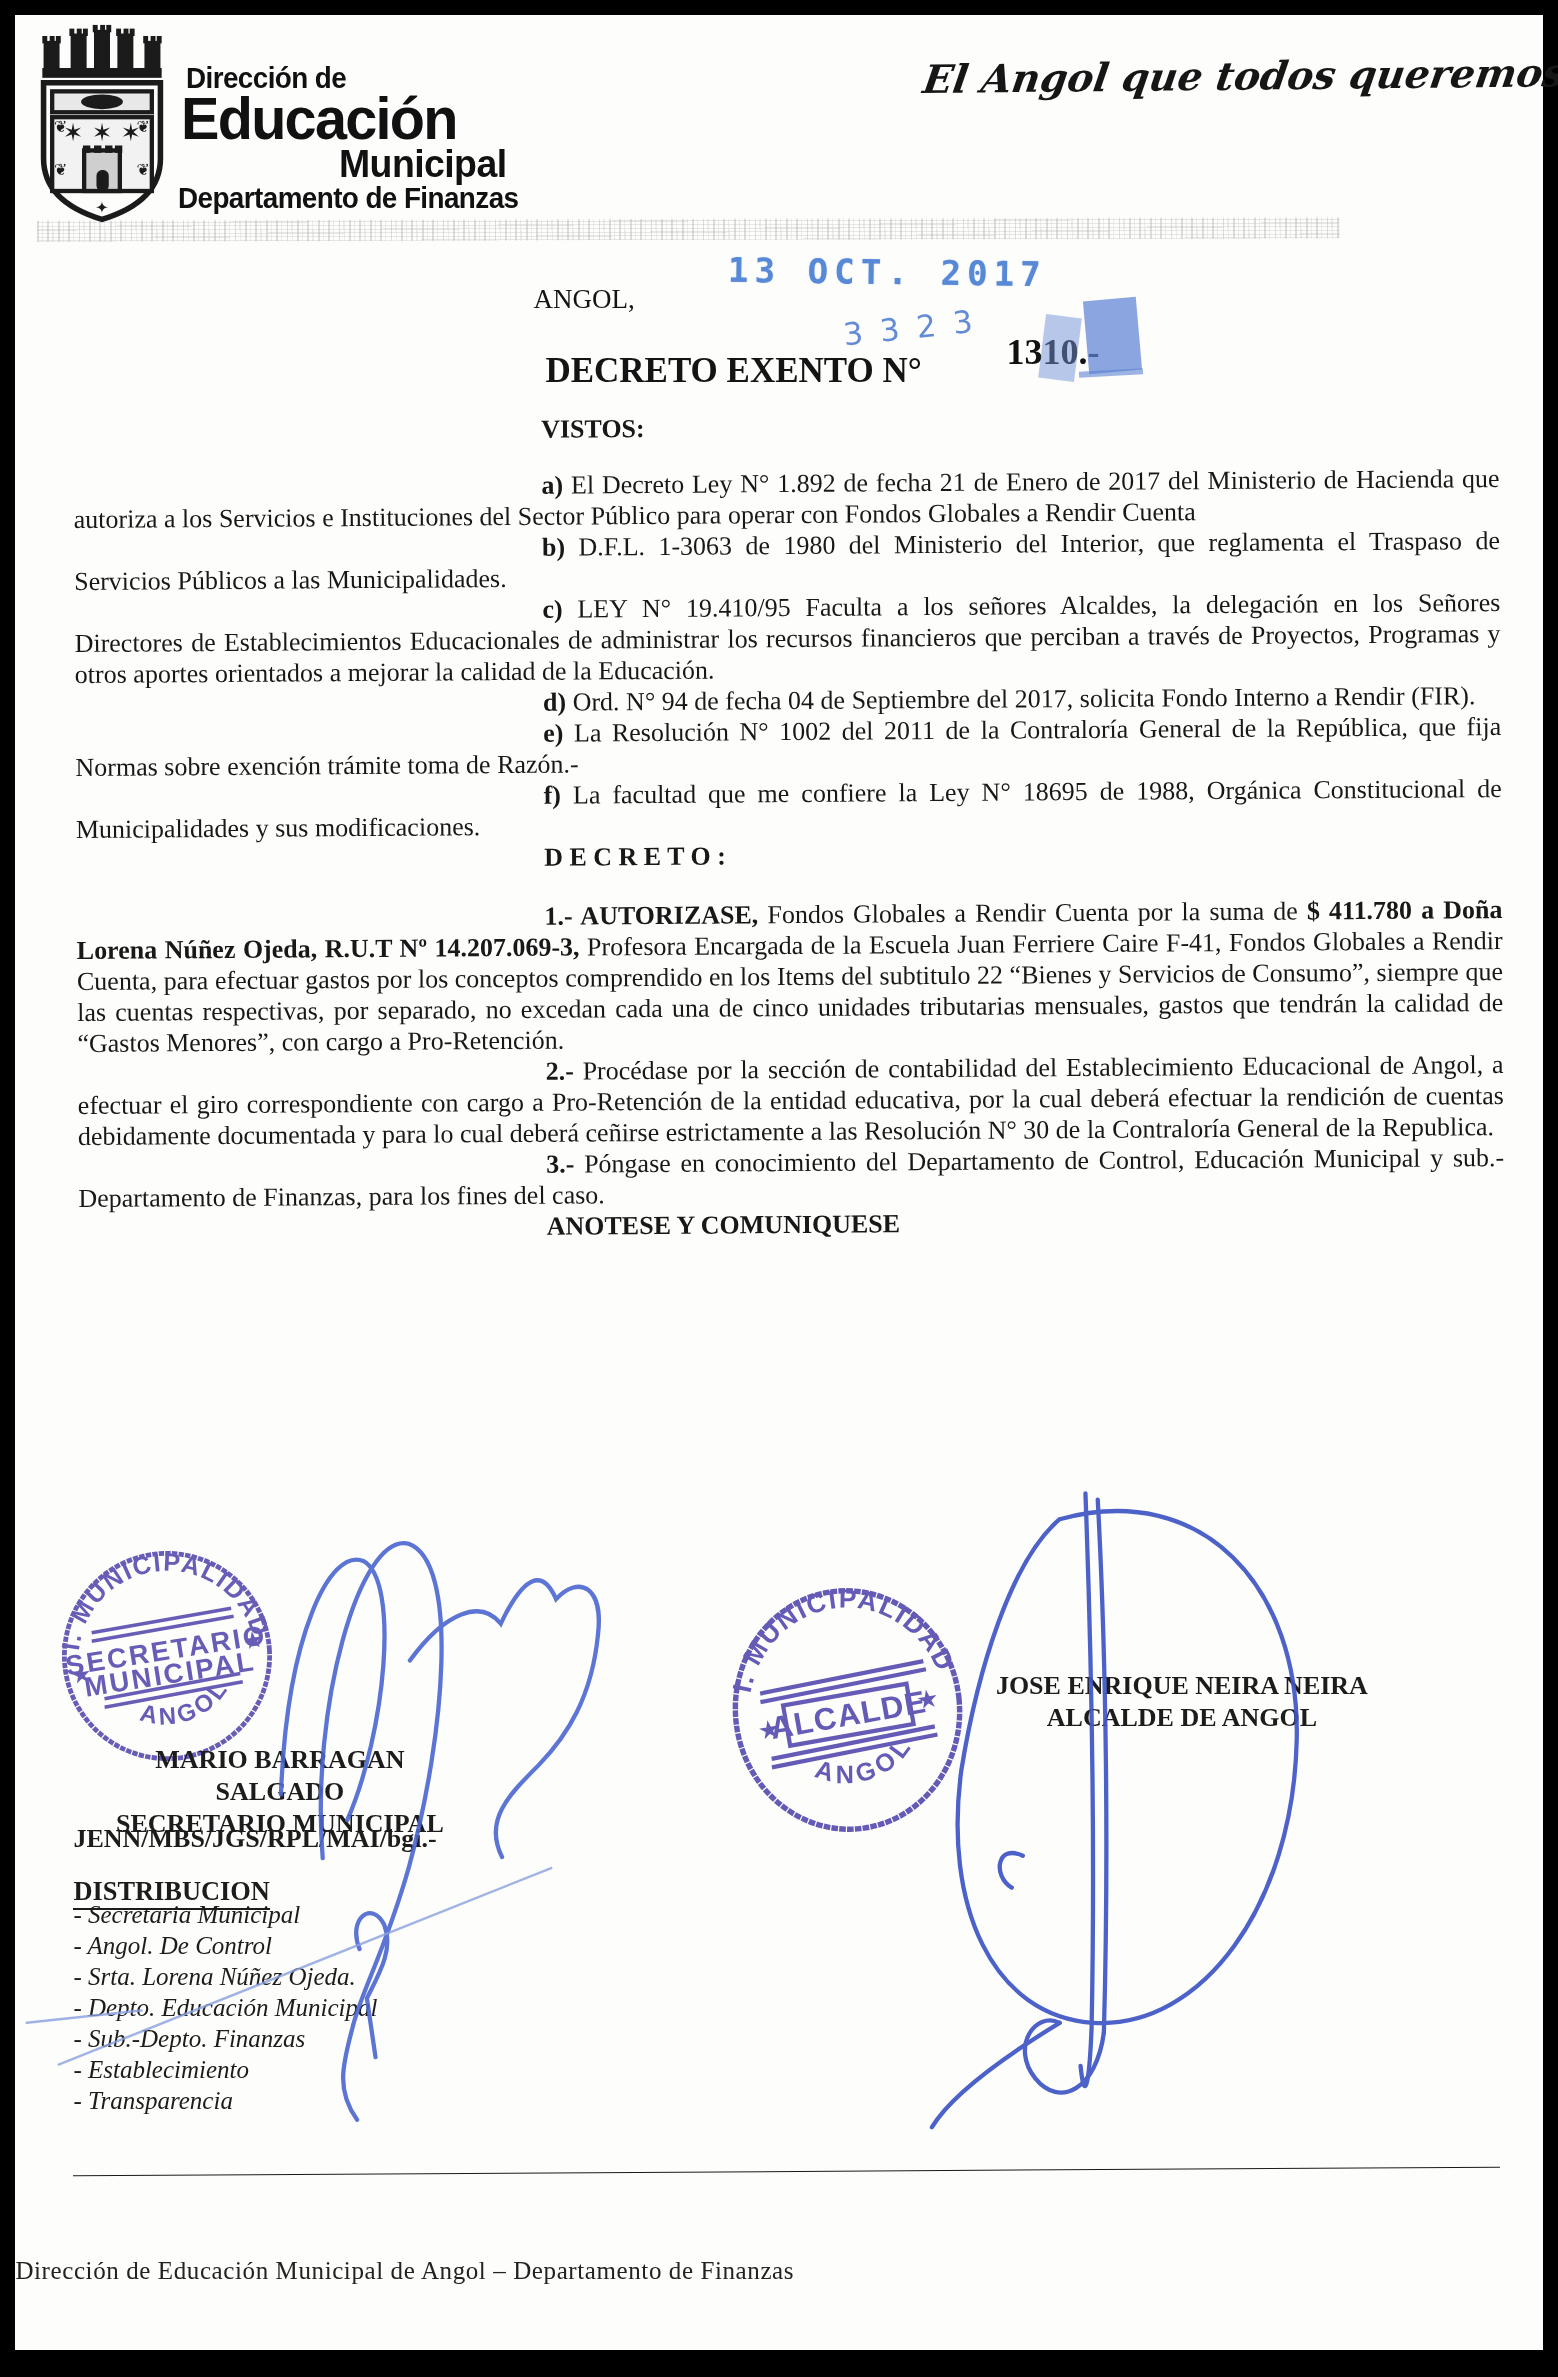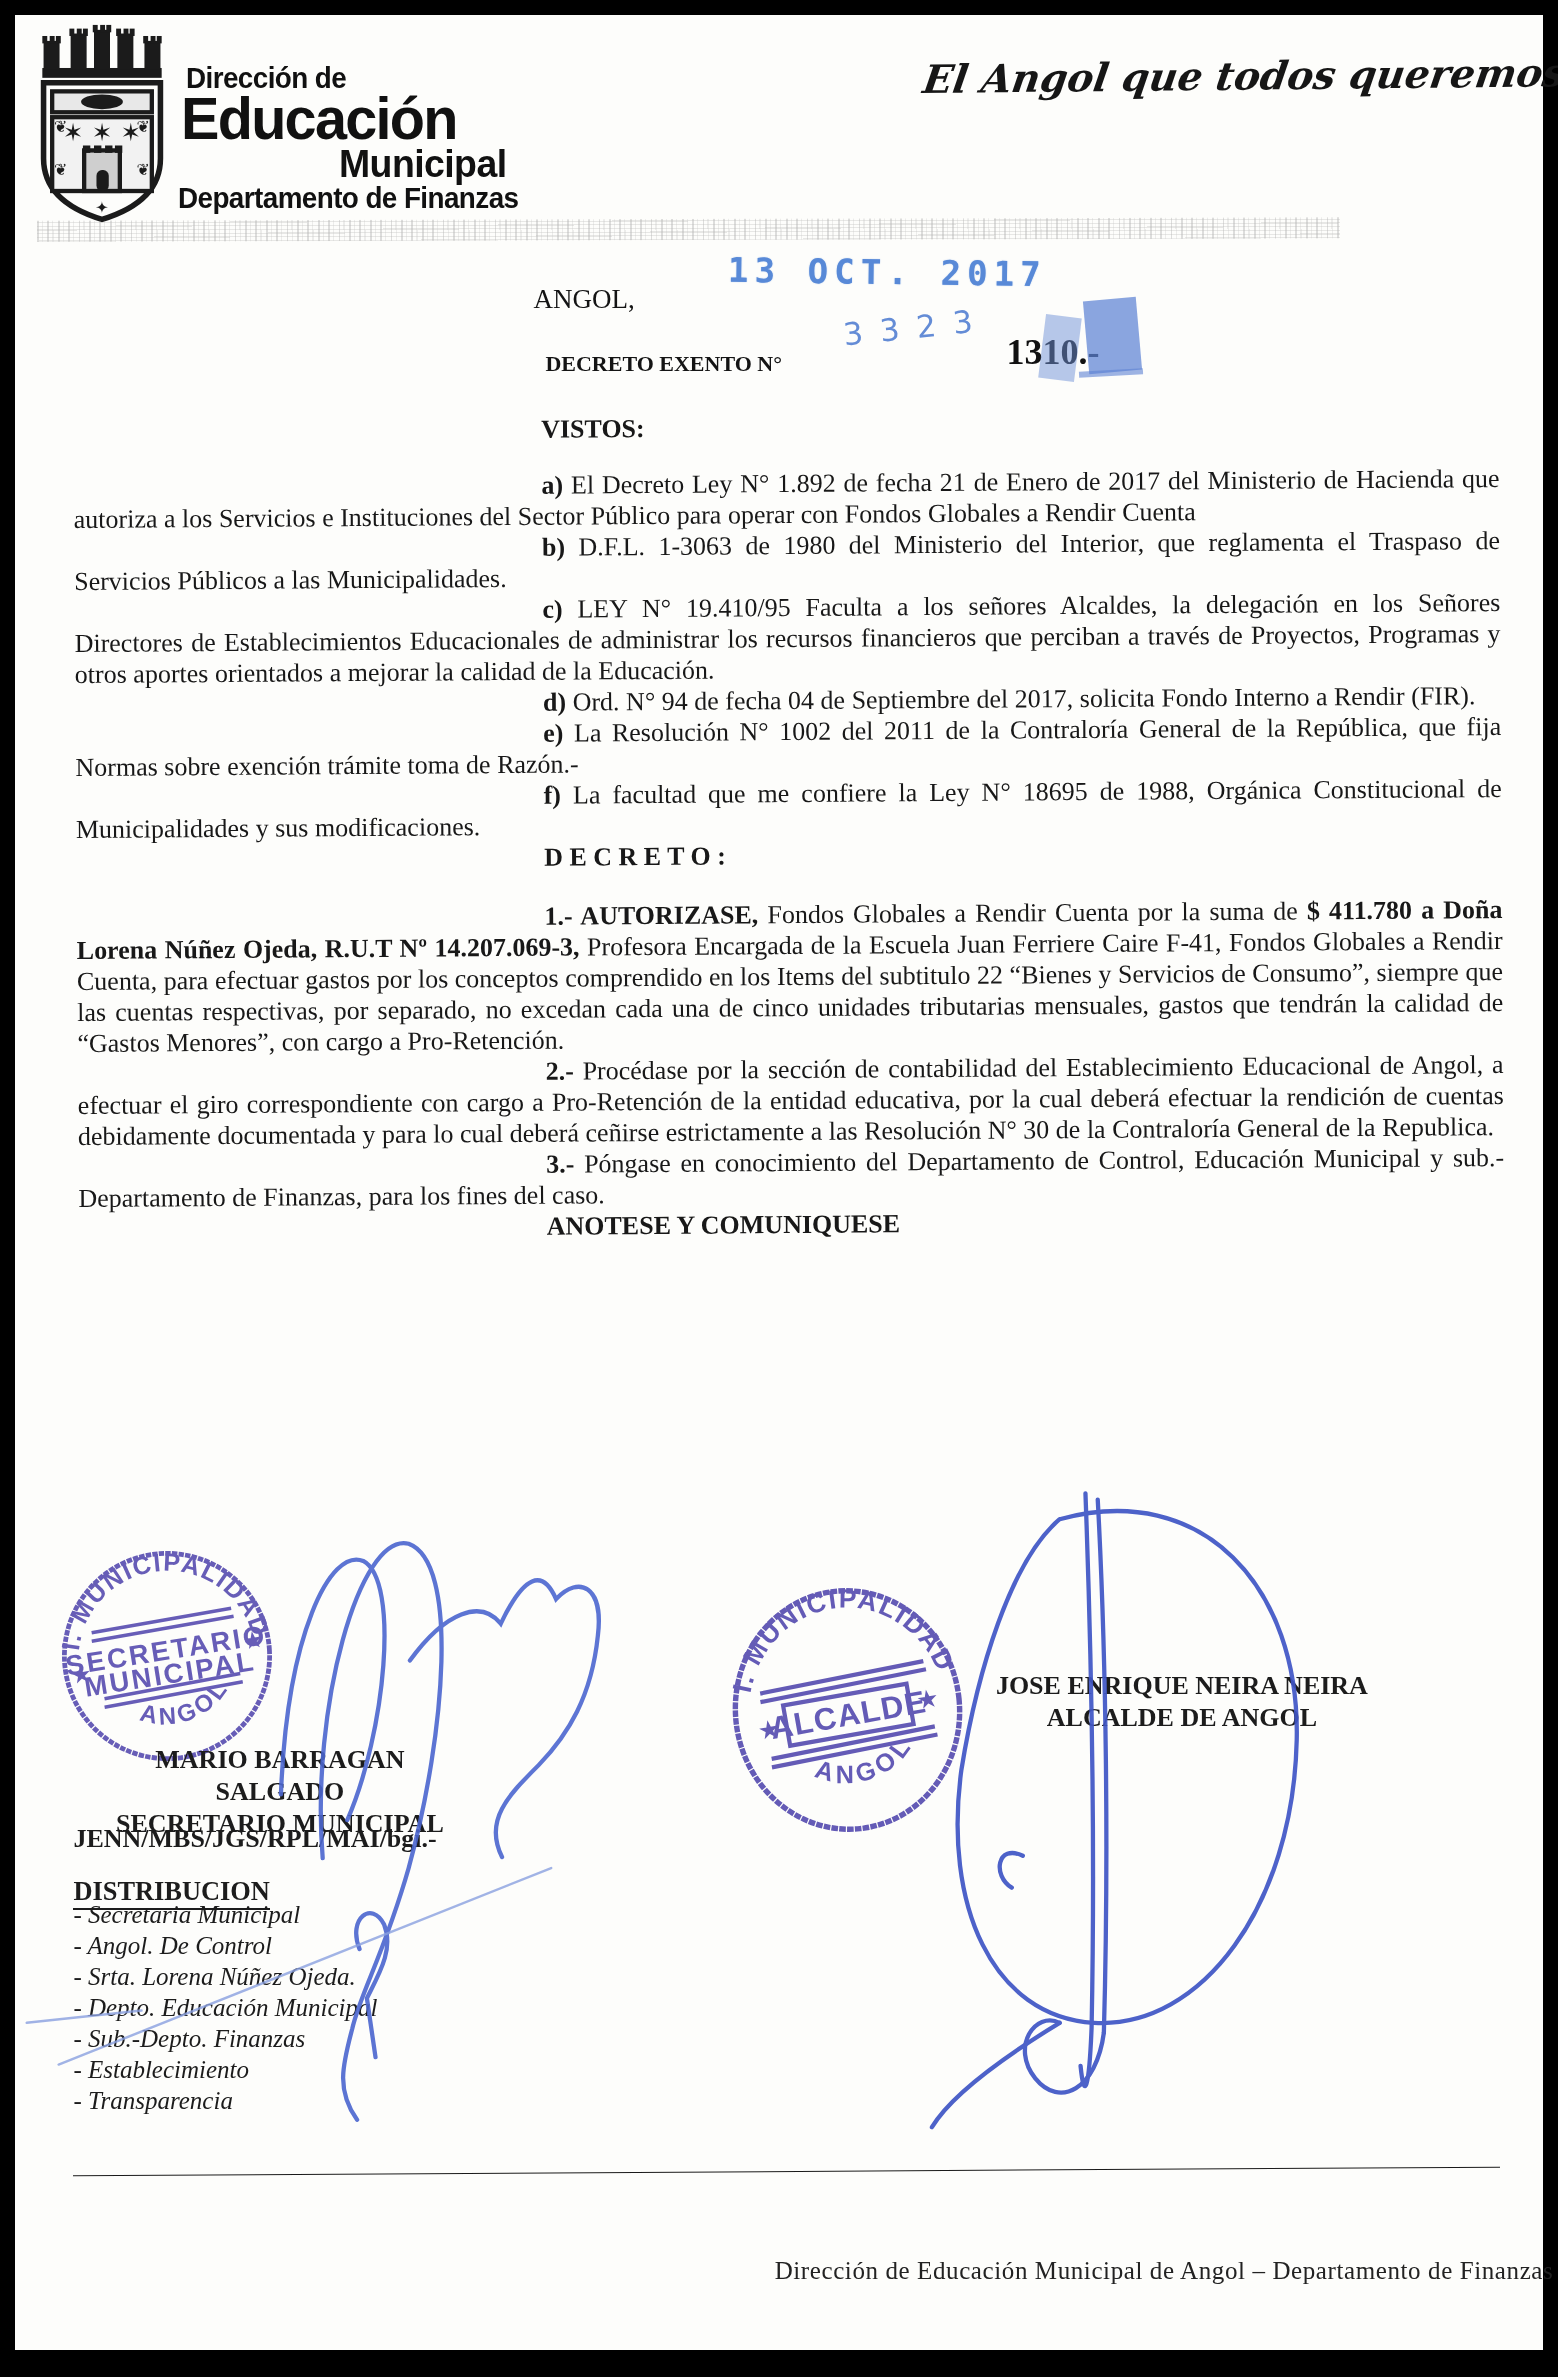--- a/index.html
+++ b/index.html
@@ -16,21 +16,21 @@
   .org4{left:163px;top:167px;font-size:29px;}
   .slogan{position:absolute;left:909px;top:38px;width:578px;font-family:"DejaVu Serif",serif;font-style:italic;font-weight:bold;font-size:39px;color:#161616;transform:skewX(-9deg) rotate(-.6deg);white-space:nowrap;}
   .noise{position:absolute;left:21.5px;top:204px;width:1303px;height:21px;opacity:.55;
     background:repeating-linear-gradient(90deg,rgba(110,110,110,.4) 0 1.8px,transparent 1.8px 4.9px,rgba(150,150,150,.3) 4.9px 6.1px,transparent 6.1px 10.4px),
                repeating-linear-gradient(0deg,rgba(140,140,140,.35) 0 1.2px,transparent 1.2px 3.7px);
     transform:rotate(-.15deg);}
 
   
   .angol{position:absolute;left:518px;top:269px;font-size:27px;font-weight:normal;color:#141414;}
   .datestamp{position:absolute;left:713px;top:237px;font-family:"DejaVu Sans Mono",monospace;font-weight:bold;font-size:34px;color:#4b80d5;letter-spacing:6.1px;transform:rotate(.8deg);opacity:.92;text-shadow:0 0 1.2px rgba(75,128,213,.55);white-space:nowrap;}
-  .decreelabel{position:absolute;left:530px;top:336px;font-size:22px;font-weight:bold;color:#141414;white-space:nowrap;}
+  .decreelabel{position:absolute;left:530px;top:336px;font-size:35px;font-weight:bold;color:#141414;white-space:nowrap;}
   .handnum{position:absolute;left:828px;top:294px;font-family:"DejaVu Sans",sans-serif;font-size:31px;color:#5480d2;letter-spacing:17px;transform:rotate(-6deg);opacity:.9;}
   .typednum{position:absolute;left:991px;top:316px;font-size:36px;font-weight:bold;color:#111;}
   .smudge{position:absolute;left:1027px;top:284px;width:98px;height:80px;}
   .smudge .b1{position:absolute;left:0;top:17px;width:36px;height:64px;background:#7091d8;opacity:.5;transform:rotate(7deg);}
   .smudge .b2{position:absolute;left:44px;top:0;width:53px;height:73px;background:#5d82d4;opacity:.72;transform:rotate(-5deg);}
   .smudge .b3{position:absolute;left:37px;top:71px;width:64px;height:6.1px;background:#5d82d4;opacity:.6;transform:rotate(-3deg);}
 
   
   .bodytext{position:absolute;left:58px;top:402px;width:1426px;color:#181818;font-size:26px;line-height:31px;text-align:justify;transform:rotate(-.4deg);transform-origin:0 0;}
   .bodytext p{margin:0;text-indent:468px;}
@@ -47,21 +47,21 @@
   .names-left{left:74px;top:269px;width:381px;}
   .names-right{left:939px;top:195px;width:455px;}
   .initials{position:absolute;left:58px;top:349px;font-weight:bold;font-size:26px;color:#1c1c1c;}
   .distrib-h{position:absolute;left:58px;top:385px;font-weight:bold;font-size:26.4px;color:#1c1c1c;border-bottom:2.5px solid #1c1c1c;padding-bottom:1.2px;margin-top:16px;}
   .distrib{position:absolute;left:58px;top:424px;font-size:25px;line-height:31px;color:#1c1c1c;font-style:italic;}
   .distrib div{margin:0;}
   .pen{position:absolute;left:0;top:0;width:1528px;height:678px;pointer-events:none;}
 
   
   .footline{position:absolute;left:58px;top:2156px;width:1427px;border-top:1.8px solid #1a1a1a;transform:rotate(-.35deg);}
-  .footer{position:absolute;left:0;top:2242px;width:1528px;text-align:right;color:#222;font-family:"Liberation Serif",serif;margin-left:10px;}
+  .footer{position:absolute;left:0;top:2242px;width:1528px;text-align:left;color:#222;font-family:"Liberation Serif",serif;}
   .foot1{font-size:25px;letter-spacing:0.6px;}
   .foot2{font-size:25px;margin-top:8.6px;letter-spacing:0.6px;}
   .foot2 a{color:#222;font-size:28px;font-weight:bold;text-decoration:underline;}
   svg text{font-family:"Liberation Sans",sans-serif;}
 </style>
 </head>
 <body>
 
 <div class="page">
 

